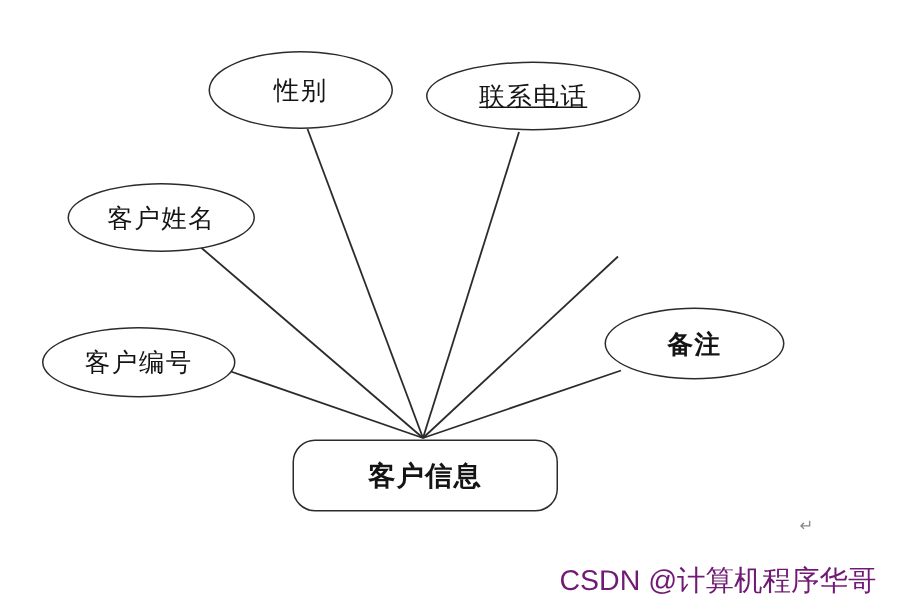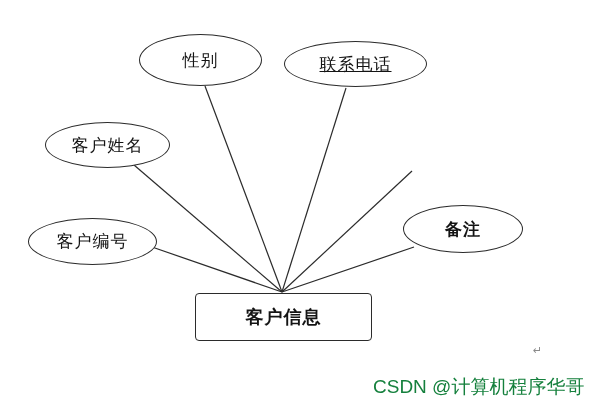--- a/index.html
+++ b/index.html
@@ -48,21 +48,21 @@
   .attr-remarks       { left: 403px; top: 205px; width: 120px; height: 48px; font-weight: bold; }
   .entity-box {
     position: absolute;
     z-index: 2;
     box-sizing: border-box;
     left: 195px;
     top: 293px;
     width: 177px;
     height: 48px;
     border: 1.3px solid #2b2b2b;
-    border-radius: 4px;
+    border-radius: 15px;
     background: #ffffff;
     display: flex;
     align-items: center;
     justify-content: center;
     font-size: 18px;
     font-weight: bold;
     color: #141414;
     letter-spacing: 1px;
   }
   .paragraph-mark {
@@ -73,21 +73,21 @@
     font-size: 11px;
     color: #8a8a8a;
     font-family: "DejaVu Sans", sans-serif;
   }
   .watermark {
     position: absolute;
     z-index: 2;
     left: 373px;
     top: 374px;
     font-size: 19px;
-    color: #15803d;
+    color: #701a75;
     font-family: "Liberation Sans", "DejaVu Sans", sans-serif;
     white-space: nowrap;
   }
 </style>
 </head>
 <body>
 
 <div class="stage">
 
   <svg class="connectors" width="604" height="406" viewBox="0 0 604 406">

